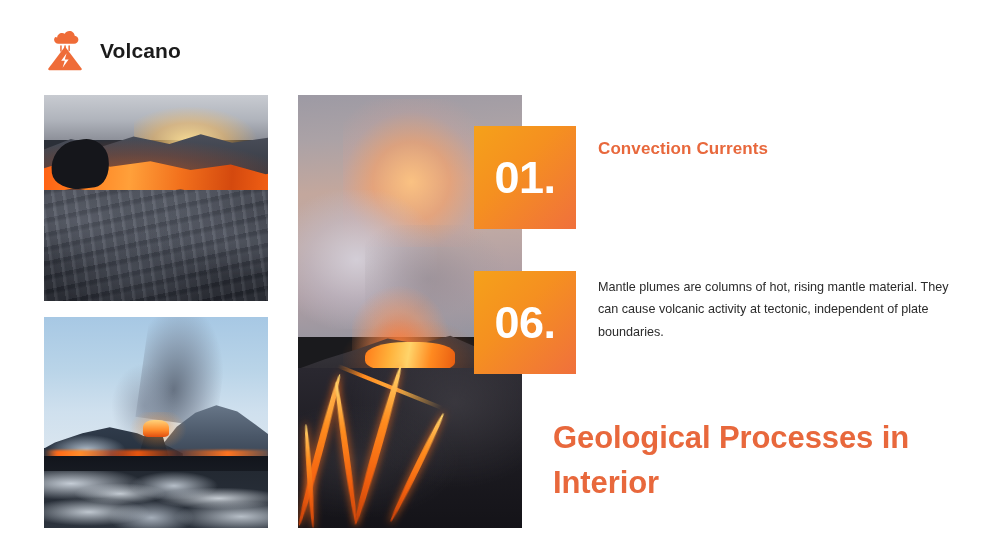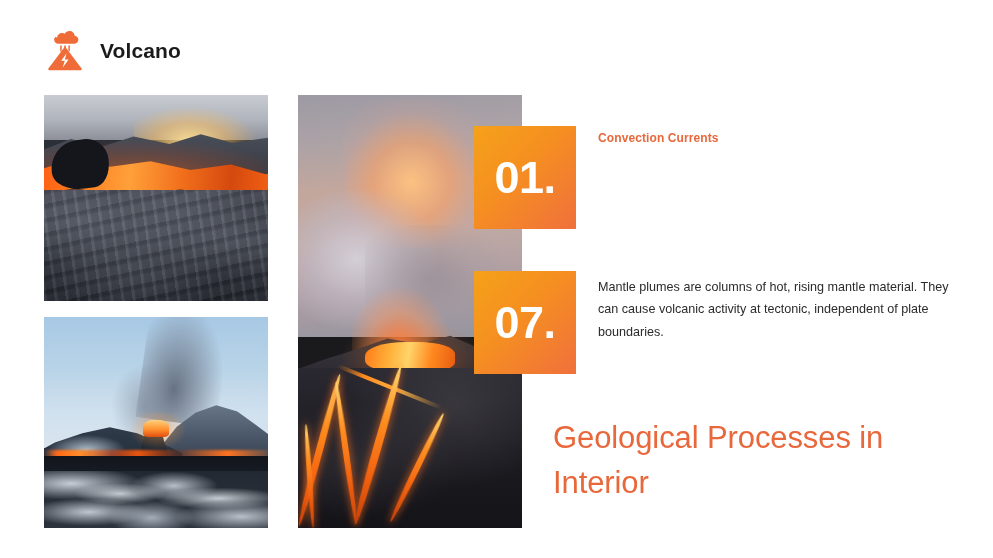--- a/index.html
+++ b/index.html
@@ -346,42 +346,42 @@
   
   .feature {
     position: absolute;
     width: 358px;
   }
   .feature-01 { left: 598px; top: 131px; }
   .feature-02 { left: 598px; top: 276px; }
 
   .feature-title {
     color: #e8683c;
-    font-size: 12px;
+    font-size: 17px;
     font-weight: bold;
     line-height: 1.2;
-    margin: 0 0 11px 0;
+    margin: 8px 0 11px 0;
     letter-spacing: 0.1px;
   }
   .feature-body {
     color: #2b2b2b;
     font-size: 12.6px;
     line-height: 1.78;
     margin: 0;
   }
 
   
   .headline {
     position: absolute;
     left: 553px;
     top: 416px;
     width: 400px;
     color: #e8683c;
     font-size: 31px;
-    font-weight: normal;
+    font-weight: bold;
     line-height: 1.45;
     letter-spacing: -0.1px;
   }
 </style>
 </head>
 <body>
 
 <div class="slide">
 
   <div class="brand">
@@ -446,21 +446,21 @@
     <div class="pe-river pe-river-3"></div>
     <div class="pe-river pe-river-4"></div>
     <div class="pe-river pe-river-5"></div>
   </div>
 
   <div class="badge badge-01">
     <span class="badge-num">01.</span>
   </div>
 
   <div class="badge badge-02">
-    <span class="badge-num">07.</span>
+    <span class="badge-num">06.</span>
   </div>
 
   <div class="feature feature-01">
     <h2 class="feature-title">Convection Currents</h2>
   </div>
 
   <div class="feature feature-02">
     <p class="feature-body">Mantle plumes are columns of hot, rising mantle material. They can cause volcanic activity at tectonic, independent of plate boundaries.</p>
   </div>
 

